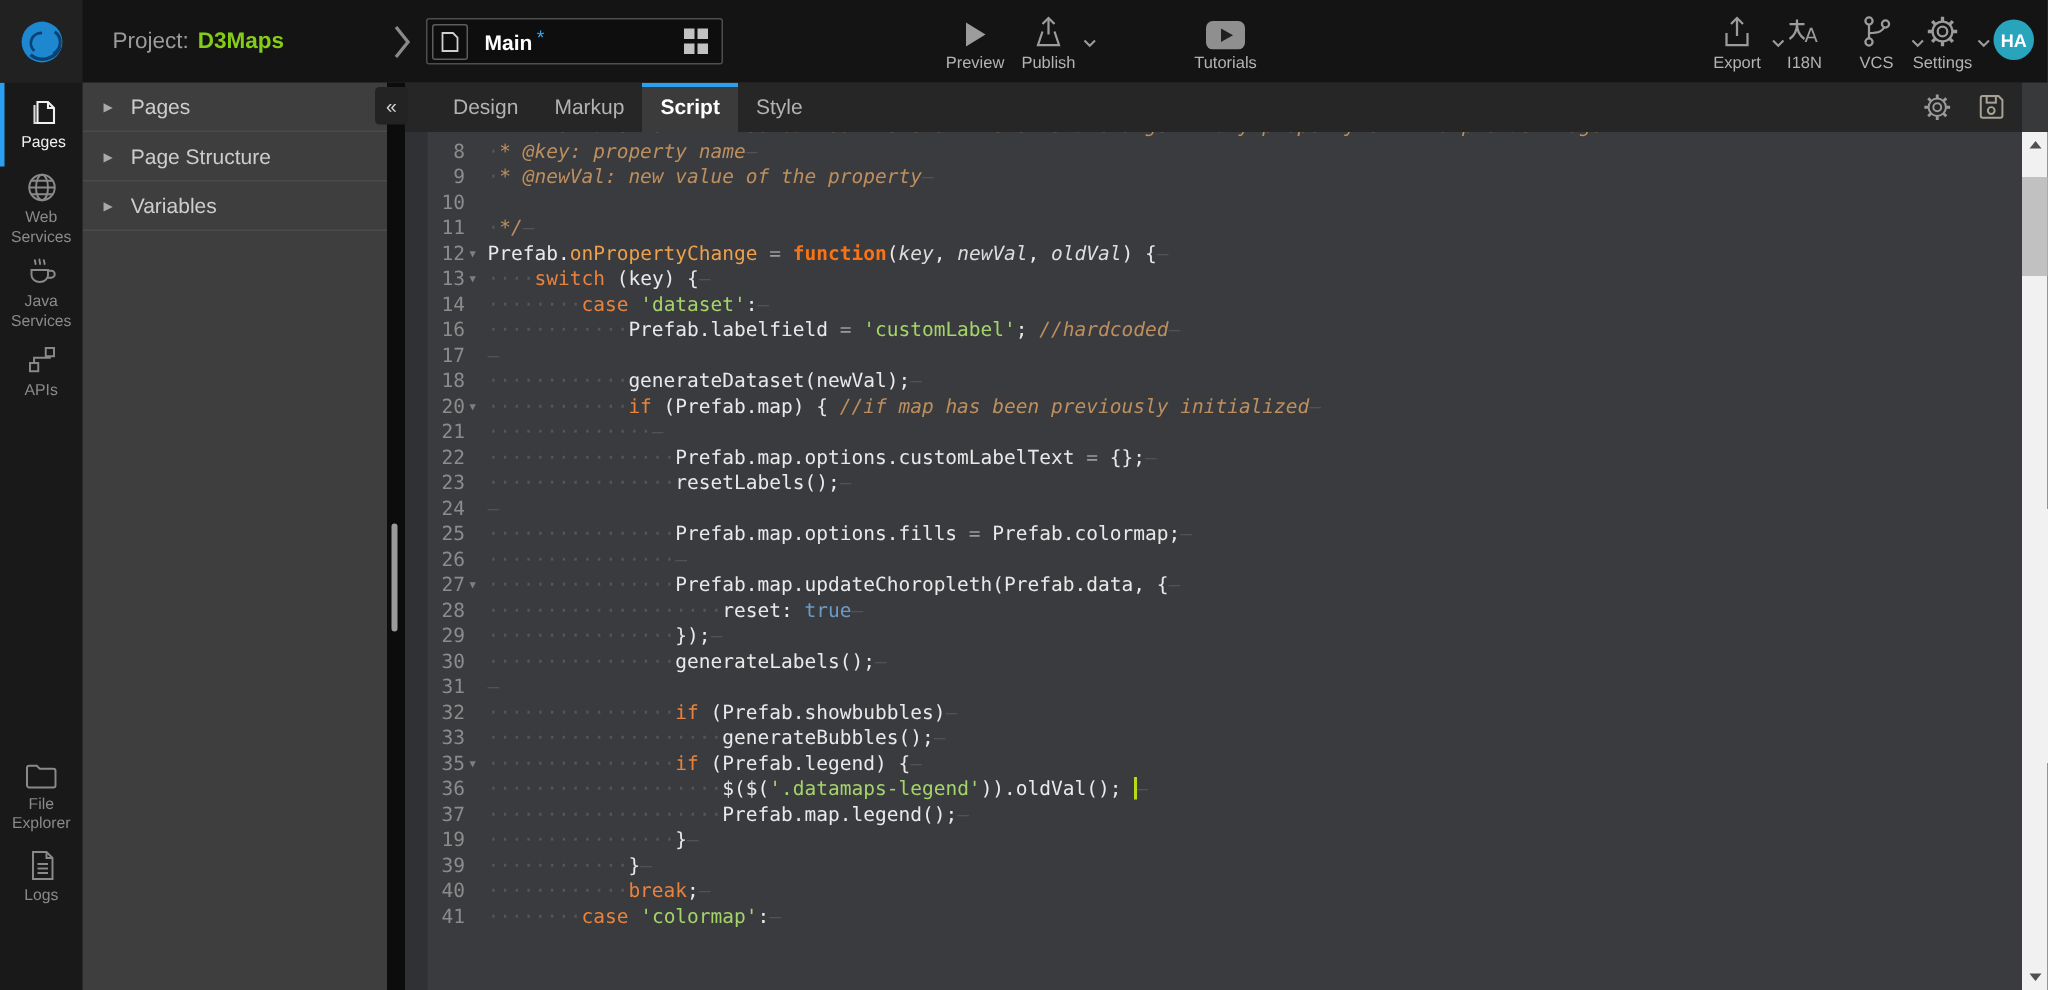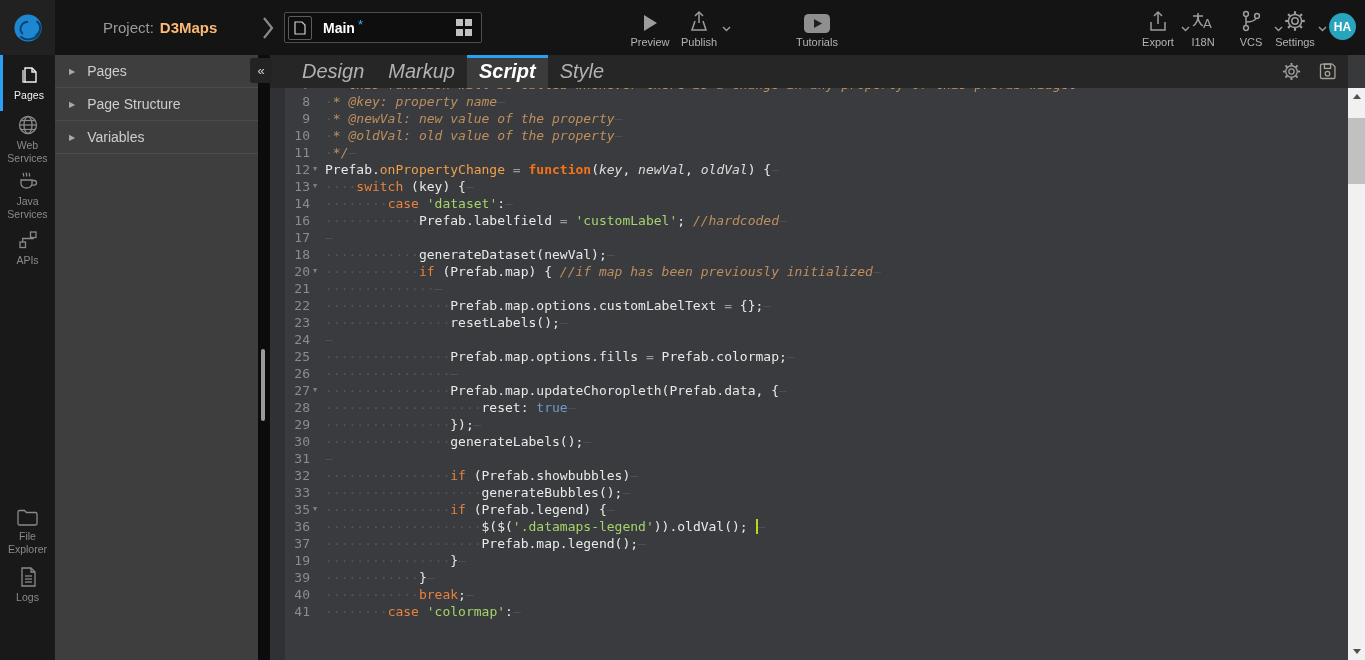--- a/index.html
+++ b/index.html
@@ -3,23 +3,23 @@
 <meta charset="utf-8">
 <style>
   * { margin:0; padding:0; box-sizing:border-box; }
   html,body { width:1365px; height:660px; overflow:hidden; background:#38393b;
     font-family:"Liberation Sans", sans-serif; -webkit-font-smoothing:antialiased; }
 
   
   #topbar { position:absolute; left:0; top:0; width:1365px; height:55px; background:#141414; z-index:30; }
   #logo-box { position:absolute; left:0; top:0; width:55px; height:55px; background:#212121;
     display:flex; align-items:center; justify-content:center; }
-  #project { position:absolute; left:75px; top:0; height:55px; display:flex; align-items:center; font-size:15px;margin-left:28px; }
+  #project { position:absolute; left:75px; top:0; height:55px; display:flex; align-items:center; font-size:15px; }
   #project .plabel { color:#9b9b9b; margin-right:6px; }
-  #project .pname  { color:#fdba74; font-weight:bold; }
+  #project .pname  { color:#84cc16; font-weight:bold; }
   #crumb-chevron { position:absolute; left:262px; top:16px; color:#8a8a8a; }
   #page-tab { position:absolute; left:284px; top:12px; width:198px; height:31px; background:#0e0e0e;
     border:1px solid #4e4e4e; border-radius:2px; display:flex; align-items:center; }
   #page-tab .ptab-icon { width:24px; height:24px; margin-left:3px; border:1px solid #5c5c5c; border-radius:2px;
     display:flex; align-items:center; justify-content:center; color:#cfcfcf; }
   #page-tab .ptab-label { color:#fff; font-weight:bold; font-size:14px; margin-left:11px; }
   #page-tab .ptab-dirty { color:#3fa9f5; font-size:13px; margin-left:3px; position:relative; top:-3px; }
   #page-tab .spacer { flex:1; }
   .grid-icon { width:17px; height:17px; margin-right:8px; display:grid; grid-template-columns:7px 7px; grid-gap:2px; }
   .grid-icon i { width:7px; height:7px; background:#c2c2c2; }
@@ -47,21 +47,21 @@
   #collapse-btn { position:absolute; left:250px; top:58px; width:22px; height:25px; background:#232323;
     border-radius:3px; color:#d2d2d2; font-size:13px; display:flex; align-items:center; justify-content:center; z-index:25; }
 
   
   #splitter { position:absolute; left:258px; top:55px; width:12px; height:605px; background:#0c0c0c; z-index:15; }
   #splitter-thumb { position:absolute; left:3px; top:294px; width:4px; height:72px; background:#9b9b9b; border-radius:2px; }
 
   
   #tabrow { position:absolute; left:270px; top:55px; width:1078px; height:33px; background:#262626; z-index:10; }
   .ws-tabs { position:absolute; left:20px; top:0; height:33px; display:flex; }
-  .ws-tab { padding:0 12px; line-height:33px; font-size:20px; color:#b2b2b2;font-style:italic; }
+  .ws-tab { padding:0 12px; line-height:33px; font-size:14px; color:#b2b2b2; }
   .ws-tab.active { background:#3b3b3b; color:#fff; font-weight:bold;
     box-shadow:inset 0 3px 0 0 var(--accent,#2b9ff2); }
   #tr-gear { position:absolute; right:46px; top:6px; color:#9b9b9b; }
   #tr-save { position:absolute; right:10px; top:6px; color:#a6a396; }
 
   
   #editor { position:absolute; left:270px; top:88px; width:1078px; height:572px; background:#3a3b3e; overflow:hidden; }
   #gutter-strip { position:absolute; left:0; top:0; width:15px; height:572px; background:#303134; }
   #code-lines { position:relative; margin-top:-12px; font-family:"DejaVu Sans Mono", monospace;
     font-size:13px; line-height:17px; }
@@ -360,21 +360,21 @@
     </svg>
   </span>
 </div>
 
 <div id="editor">
   <div id="gutter-strip"></div>
   <div id="code-lines">
       <div class="line"><span class="ln">7</span><span class="fold"></span><span class="ct"><span class="tk-cm"> * this function will be called whenever there is a change in any property of this prefab widget</span><span class="tk-eol">–</span></span></div>
       <div class="line"><span class="ln">8</span><span class="fold"></span><span class="ct"><span class="tk-ws">·</span><span class="tk-cm">* @key: property name</span><span class="tk-eol">–</span></span></div>
       <div class="line"><span class="ln">9</span><span class="fold"></span><span class="ct"><span class="tk-ws">·</span><span class="tk-cm">* @newVal: new value of the property</span><span class="tk-eol">–</span></span></div>
-      <div class="line"><span class="ln">10</span><span class="fold"></span><span class="ct"><span class="tk-ws">·</span><span class="tk-cm">* @oldVal: old value of the property</span><span class="tk-eol">–</span></span></div>
+      <div class="line"><span class="ln">10</span><span class="fold"></span></div>
       <div class="line"><span class="ln">11</span><span class="fold"></span><span class="ct"><span class="tk-ws">·</span><span class="tk-cm">*/</span><span class="tk-eol">–</span></span></div>
       <div class="line"><span class="ln">12</span><span class="fold">▼</span><span class="ct"><span class="tk-pln">Prefab.</span><span class="tk-def">onPropertyChange</span><span class="tk-op"> = </span><span class="tk-fnb">function</span><span class="tk-pln">(</span><span class="tk-arg">key</span><span class="tk-pln">, </span><span class="tk-arg">newVal</span><span class="tk-pln">, </span><span class="tk-arg">oldVal</span><span class="tk-pln">) {</span><span class="tk-eol">–</span></span></div>
       <div class="line"><span class="ln">13</span><span class="fold">▼</span><span class="ct"><span class="tk-ws">····</span><span class="tk-kw">switch</span><span class="tk-pln"> (key) {</span><span class="tk-eol">–</span></span></div>
       <div class="line"><span class="ln">14</span><span class="fold"></span><span class="ct"><span class="tk-ws">········</span><span class="tk-kw">case</span><span class="tk-pln"> </span><span class="tk-str">'dataset'</span><span class="tk-pln">:</span><span class="tk-eol">–</span></span></div>
       <div class="line"><span class="ln">16</span><span class="fold"></span><span class="ct"><span class="tk-ws">············</span><span class="tk-pln">Prefab.labelfield</span><span class="tk-op"> = </span><span class="tk-str">'customLabel'</span><span class="tk-pln">; </span><span class="tk-cm">//hardcoded</span><span class="tk-eol">–</span></span></div>
       <div class="line"><span class="ln">17</span><span class="fold"></span><span class="ct"><span class="tk-eol">–</span></span></div>
       <div class="line"><span class="ln">18</span><span class="fold"></span><span class="ct"><span class="tk-ws">············</span><span class="tk-pln">generateDataset(newVal);</span><span class="tk-eol">–</span></span></div>
       <div class="line"><span class="ln">20</span><span class="fold">▼</span><span class="ct"><span class="tk-ws">············</span><span class="tk-kw">if</span><span class="tk-pln"> (Prefab.map) { </span><span class="tk-cm">//if map has been previously initialized</span><span class="tk-eol">–</span></span></div>
       <div class="line"><span class="ln">21</span><span class="fold"></span><span class="ct"><span class="tk-ws">··············</span><span class="tk-eol">–</span></span></div>
       <div class="line"><span class="ln">22</span><span class="fold"></span><span class="ct"><span class="tk-ws">················</span><span class="tk-pln">Prefab.map.options.customLabelText</span><span class="tk-op"> = </span><span class="tk-pln">{};</span><span class="tk-eol">–</span></span></div>

